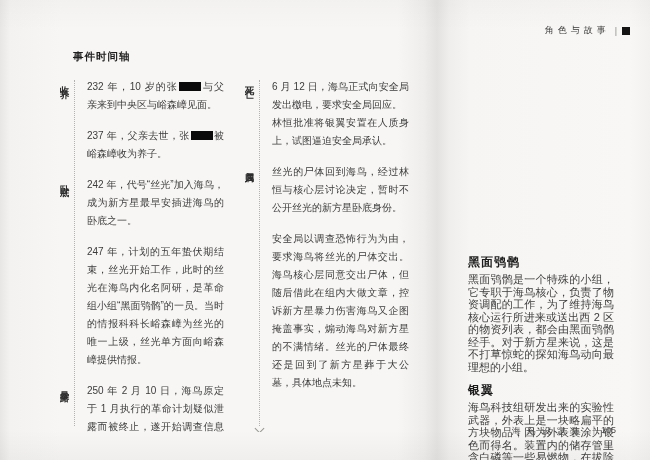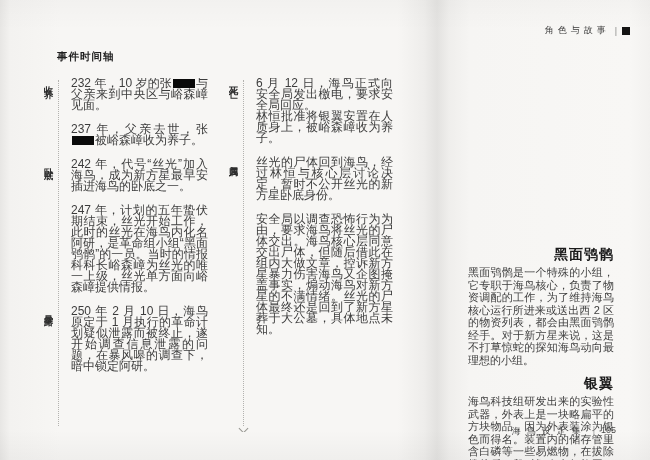--- a/index.html
+++ b/index.html
@@ -8,40 +8,40 @@
     position:relative;width:650px;height:460px;overflow:hidden;
     color:#3c3c3c;
     background:
       linear-gradient(180deg, rgba(0,0,0,0.02) 0, rgba(0,0,0,0) 30px, rgba(0,0,0,0) 430px, rgba(0,0,0,0.03) 460px),
       linear-gradient(90deg, #e7e6e4 0px, #f3f2f0 10px, #f7f6f4 60px, #f7f6f4 398px,
         #eeedeb 424px, #e3e2e0 437px, #efeeec 449px, #f6f5f3 470px,
         #f8f7f5 630px, #f2f1ef 650px);
   }
 
   
-  .page-left{position:absolute;left:0;top:0;width:430px;height:460px;}
+  .page-left{position:absolute;left:16px;top:0;width:430px;height:460px;}
   .tl-title{
     position:absolute;left:57px;top:50px;margin:0;
     font-size:10.5px;font-weight:bold;color:#1f1f1f;letter-spacing:1px;
   }
   .tl-col{position:absolute;top:78px;width:164px;height:354px;overflow:hidden;}
   #col1{left:44px;}
   #col2{left:229px;}
   .tl-col::before{
     content:"";position:absolute;left:14px;top:2px;bottom:6px;
     border-left:1px dotted #b3b2af;
   }
   .tl-entry{position:relative;padding-left:27px;margin-bottom:13px;}
   .tl-label{
     position:absolute;left:0;top:1px;
     writing-mode:vertical-rl;text-orientation:upright;
     font-size:9.5px;font-weight:bold;letter-spacing:2px;color:#2d2d2d;line-height:1;
   }
   .tl-para{
-    font-size:12px;line-height:11px;text-align:justify;color:#3c3c3c;
+    font-size:10px;line-height:18px;text-align:justify;color:#3c3c3c;
   }
   .redact{
     display:inline-block;width:22px;height:9px;background:#0a0a0a;
     vertical-align:-1px;margin:0 1px;
   }
   .tl-arrow{
     position:absolute;left:11px;bottom:0;width:6px;height:6px;
     border-left:1px solid #96958f;border-bottom:1px solid #96958f;
     transform:rotate(-45deg);
   }
@@ -51,22 +51,22 @@
   .rp-header{
     position:absolute;top:24px;right:20px;
     display:flex;align-items:center;gap:5px;
     font-size:9px;color:#3a3a3a;
   }
   .rp-header .hdr-label{letter-spacing:4px;}
   .hdr-div{color:#8a8a88;letter-spacing:0;}
   .hdr-sq{display:inline-block;width:8px;height:8px;background:#141414;}
   .rp-body{position:absolute;top:246px;left:18px;width:146px;}
   .rp-heading{
-    margin:0 0 2px;text-align:right;
-    font-size:14px;font-weight:bold;color:#1b1b1b;letter-spacing:1px;
+    margin:8px 0 2px;text-align:left;
+    font-size:12px;font-weight:bold;color:#1b1b1b;letter-spacing:1px;
   }
   .rp-para{
     margin:0 0 9px;font-size:11px;line-height:12.5px;
     text-align:justify;color:#3e3e3e;
   }
   .rp-footer{
     position:absolute;bottom:22px;right:34px;
     display:flex;gap:6px;
     font-size:9px;color:#4b4b4b;
   }
@@ -97,21 +97,21 @@
         </div>
         <div class="tl-entry">
           <span class="tl-label">暴露</span>
           <div class="tl-para">250 年 2 月 10 日，海鸟原定于 1 月执行的革命计划疑似泄露而被终止，遂开始调查信息泄露的问题，在暴风嗥的调查下，暗中锁定阿研。</div>
         </div>
       </div>
     <div class="tl-col" id="col2">
         <div class="tl-entry">
           <span class="tl-label">死亡</span>
           <div class="tl-para">6 月 12 日，海鸟正式向安全局发出檄电，要求安全局回应。</div>
-          <div class="tl-para">林恒批准将银翼安置在人质身上，被峪森嶂收为养子。</div>
+          <div class="tl-para">林恒批准将银翼安置在人质身上，试图逼迫安全局承认。</div>
         </div>
         <div class="tl-entry">
           <span class="tl-label">归属</span>
           <div class="tl-para">丝光的尸体回到海鸟，经过林恒与核心层讨论决定，暂时不公开丝光的新方星卧底身份。</div>
         </div>
         <div class="tl-entry">
           <div class="tl-para">安全局以调查恐怖行为为由，要求海鸟将丝光的尸体交出。海鸟核心层同意交出尸体，但随后借此在组内大做文章，控诉新方星暴力伤害海鸟又企图掩盖事实，煽动海鸟对新方星的不满情绪。丝光的尸体最终还是回到了新方星葬于大公墓，具体地点未知。</div>
         </div>
         <span class="tl-arrow"></span>
       </div>

